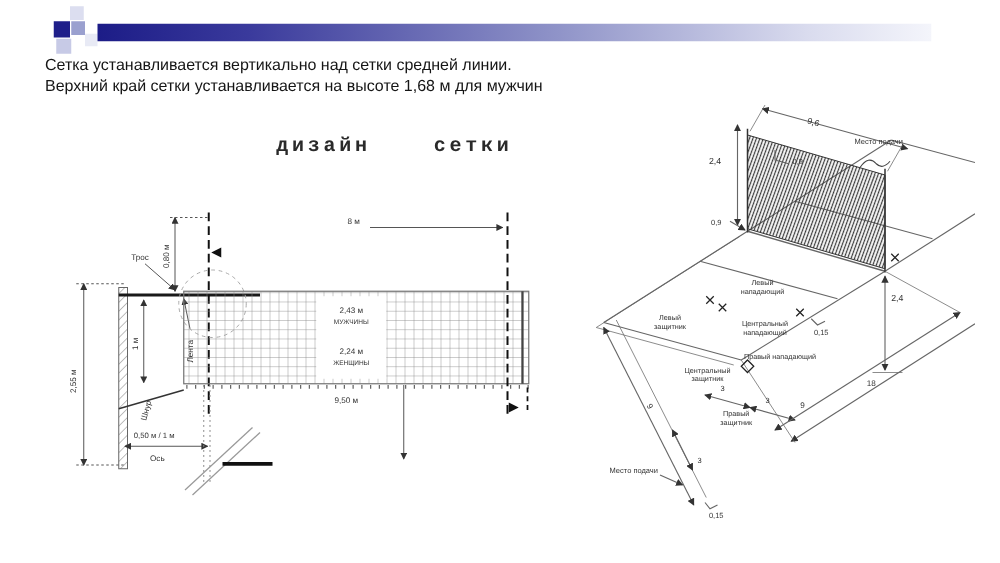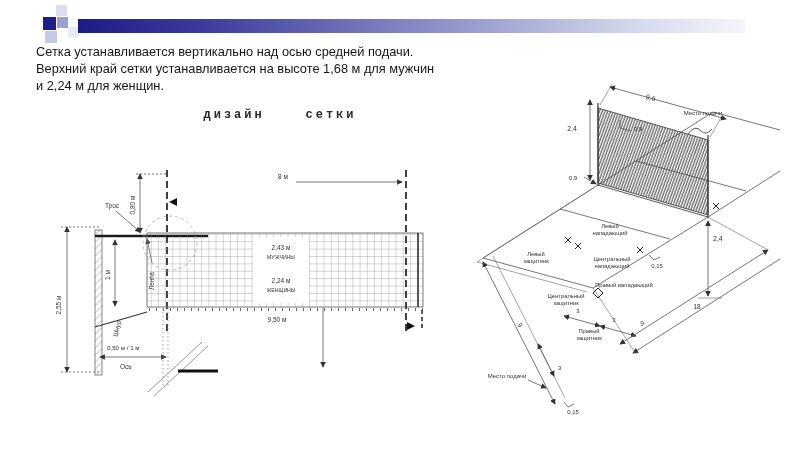--- a/index.html
+++ b/index.html
@@ -11,44 +11,43 @@
             background:linear-gradient(to right,#1c1c87 0%,#3a3a9c 18%,#8f93c8 55%,#d9dbee 85%,#f4f5fb 100%);}
   .sq-a{left:56px;top:5px;width:11px;height:11px;background:#dcdef0;}
   .sq-b{left:43px;top:17px;width:13px;height:13px;background:#1f1f8a;}
   .sq-c{left:57px;top:17px;width:11px;height:11px;background:#9aa0cf;}
   .sq-d{left:45px;top:31px;width:12px;height:12px;background:#c7cae6;}
   .sq-e{left:68px;top:27px;width:10px;height:10px;background:#e8eaf5;}
   
   .intro{position:absolute;left:36px;top:43px;width:540px;color:#161616;
          font-size:12.8px;line-height:17px;}
   
-  .diagram-title{position:absolute;left:150px;top:108px;width:260px;text-align:center;
+  .diagram-title{position:absolute;left:150px;top:108px;width:260px;text-align:right;
         font-family:"Liberation Mono","DejaVu Sans Mono",monospace;font-weight:bold;
-        font-size:12px;letter-spacing:3px;color:#2a2a2a;white-space:pre;}
+        font-size:16px;letter-spacing:3px;color:#2a2a2a;white-space:pre;}
   svg text{font-family:"Liberation Sans",sans-serif;fill:#333;}
   .svg-abs{position:absolute;}
 </style>
 </head>
 <body>
 
 <div class="slide">
 
   <div>
     <div class="sq sq-a"></div>
     <div class="sq sq-b"></div>
     <div class="sq sq-c"></div>
     <div class="sq sq-d"></div>
     <div class="sq sq-e"></div>
     <div class="deco-bar"></div>
   </div>
 
   <div class="intro">
-    <div>Сетка устанавливается вертикально над осью средней подачи.</div>
+    <div>Сетка устанавливается вертикально над сетки средней линии.</div>
     <div>Верхний край сетки устанавливается на высоте 1,68 м для мужчин</div>
-    <div>и 2,24 м для женщин.</div>
   </div>
 
   <div class="diagram-title">дизайн    сетки</div>
 
   <svg class="svg-abs" style="left:50px;top:145px;" width="400" height="280" viewBox="0 0 400 280">
     <defs>
       <marker id="ar" viewBox="0 0 8 8" refX="7" refY="4" markerWidth="7" markerHeight="7" orient="auto-start-reverse">
         <path d="M0,0 L8,4 L0,8 z" fill="#333"></path>
       </marker>
       <pattern id="mesh" width="7.2" height="7.4" patternUnits="userSpaceOnUse">

